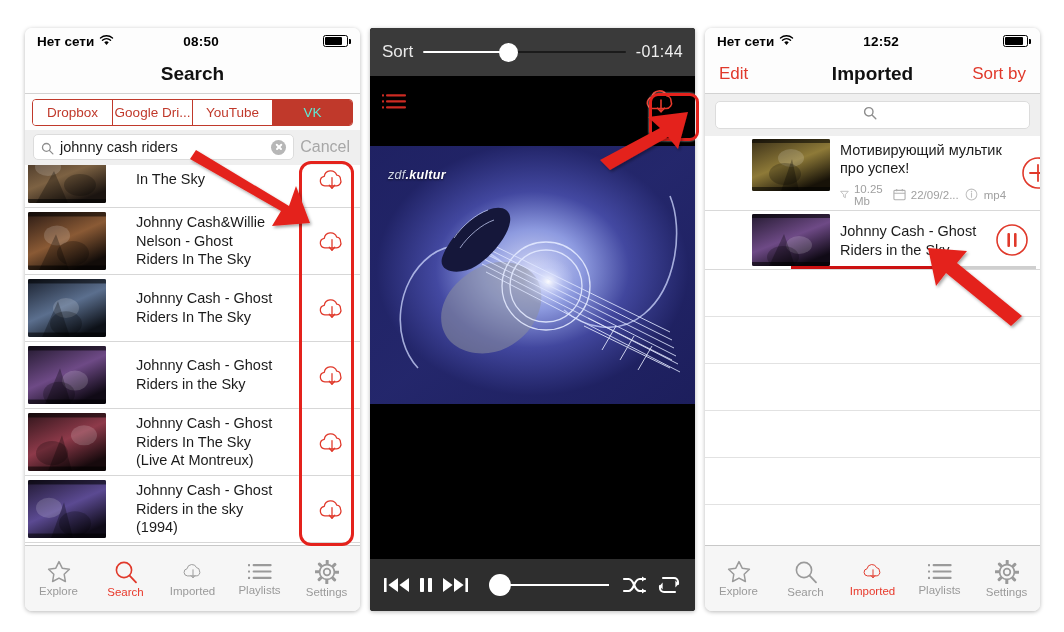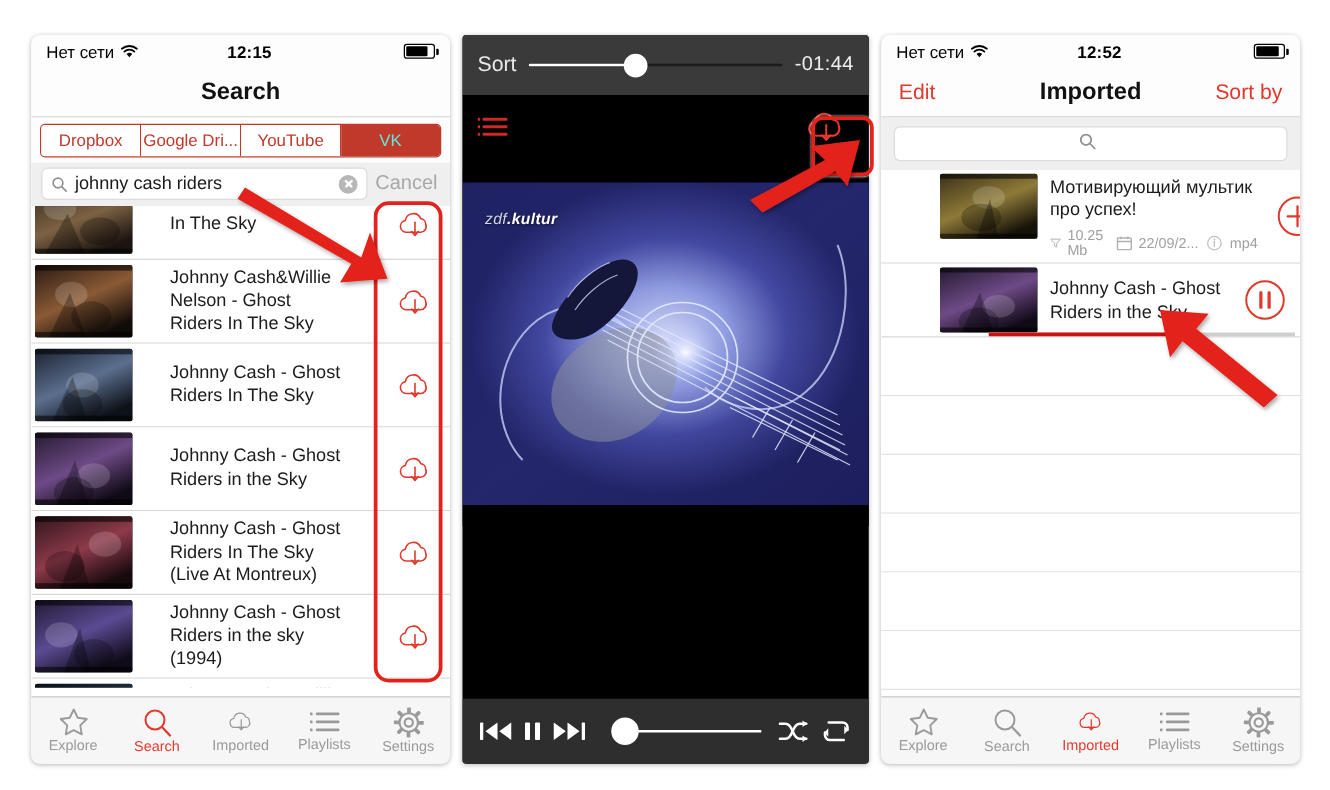--- a/index.html
+++ b/index.html
@@ -20,21 +20,21 @@
   #phone-search{left:25px;top:28px;width:335px;height:583px;border-radius:7px;}
   #phone-player {left:370px;top:28px;width:325px;height:583px;border-radius:3px;background:#000;}
   #phone-imported{left:705px;top:28px;width:335px;height:583px;border-radius:7px;}
 
   
   .statusbar{
     height:26px;display:flex;align-items:center;
     padding:0 12px;font-size:13px;color:#000;background:#fdfdfd;
     box-sizing:border-box;
   }
-  .sb-left{display:flex;align-items:center;gap:5px;font-weight:400;font-size:13.5px;}
+  .sb-left{display:flex;gap:5px;font-weight:700;font-size:13.5px;}
   .sb-center{flex:1;text-align:center;font-weight:700;font-size:13.5px;letter-spacing:.2px;}
   .sb-right{display:flex;align-items:center;justify-content:flex-end;min-width:60px;}
   .wifi{display:inline-block;width:15px;height:12px;}
   .batt{position:relative;width:25px;height:12px;border:1.3px solid #000;border-radius:2.5px;box-sizing:border-box;}
   .batt::after{content:"";position:absolute;right:-4px;top:3.2px;width:2px;height:5px;background:#000;border-radius:0 1px 1px 0;}
   .batt i{position:absolute;left:1.2px;top:1.2px;bottom:1.2px;width:72%;background:#000;border-radius:1px;display:block;}
 
   
   .navbar{
     height:40px;display:flex;align-items:center;padding:0 14px;
@@ -91,21 +91,21 @@
   .resrow .dl{width:56px;flex:none;display:flex;align-items:center;justify-content:center;}
 
   
   .resrow.partial{min-height:0;height:42px;}
   .resrow.partial .thumb{margin-top:-14px;height:52px;}
   .resrow.partial .title{align-items:flex-start;padding-top:5px;}
   .resrow.partial .dl{align-items:flex-start;padding-top:-6px;}
 
   
   .tabbar{
-    position:absolute;left:0;right:0;bottom:0;height:54px;
+    position:absolute;left:0;right:0;bottom:0;height:66px;
     background:#f6f6f6;border-top:1px solid #c8c8c8;
     display:flex;box-sizing:border-box;
   }
   .tab{flex:1;display:flex;flex-direction:column;align-items:center;justify-content:center;gap:2px;}
   .tab .lbl{font-size:11.5px;color:#9a9a9a;}
   .tab.active .lbl{color:#e8392b;}
   .tab svg{display:block;}
 
   
   .p-top{
@@ -177,21 +177,21 @@
       <div class="sb-left">
         <span>Нет сети</span>
         <span class="wifi">
           <svg viewBox="0 0 16 12" width="15" height="12">
               <path d="M8 11.2 5.6 8.4a3.7 3.7 0 0 1 4.8 0z" fill="#000"></path>
               <path d="M3.7 6.3a6.6 6.6 0 0 1 8.6 0" stroke="#000" stroke-width="1.5" fill="none" stroke-linecap="round"></path>
               <path d="M1.6 3.9a9.8 9.8 0 0 1 12.8 0" stroke="#000" stroke-width="1.5" fill="none" stroke-linecap="round"></path>
             </svg>
         </span>
       </div>
-      <div class="sb-center">12:15</div>
+      <div class="sb-center">08:50</div>
       <div class="sb-right">
         <span class="batt">
             <i></i>
           </span>
       </div>
     </div>
 
     <div class="navbar">
       <div class="nav-title">Search</div>
     </div>

